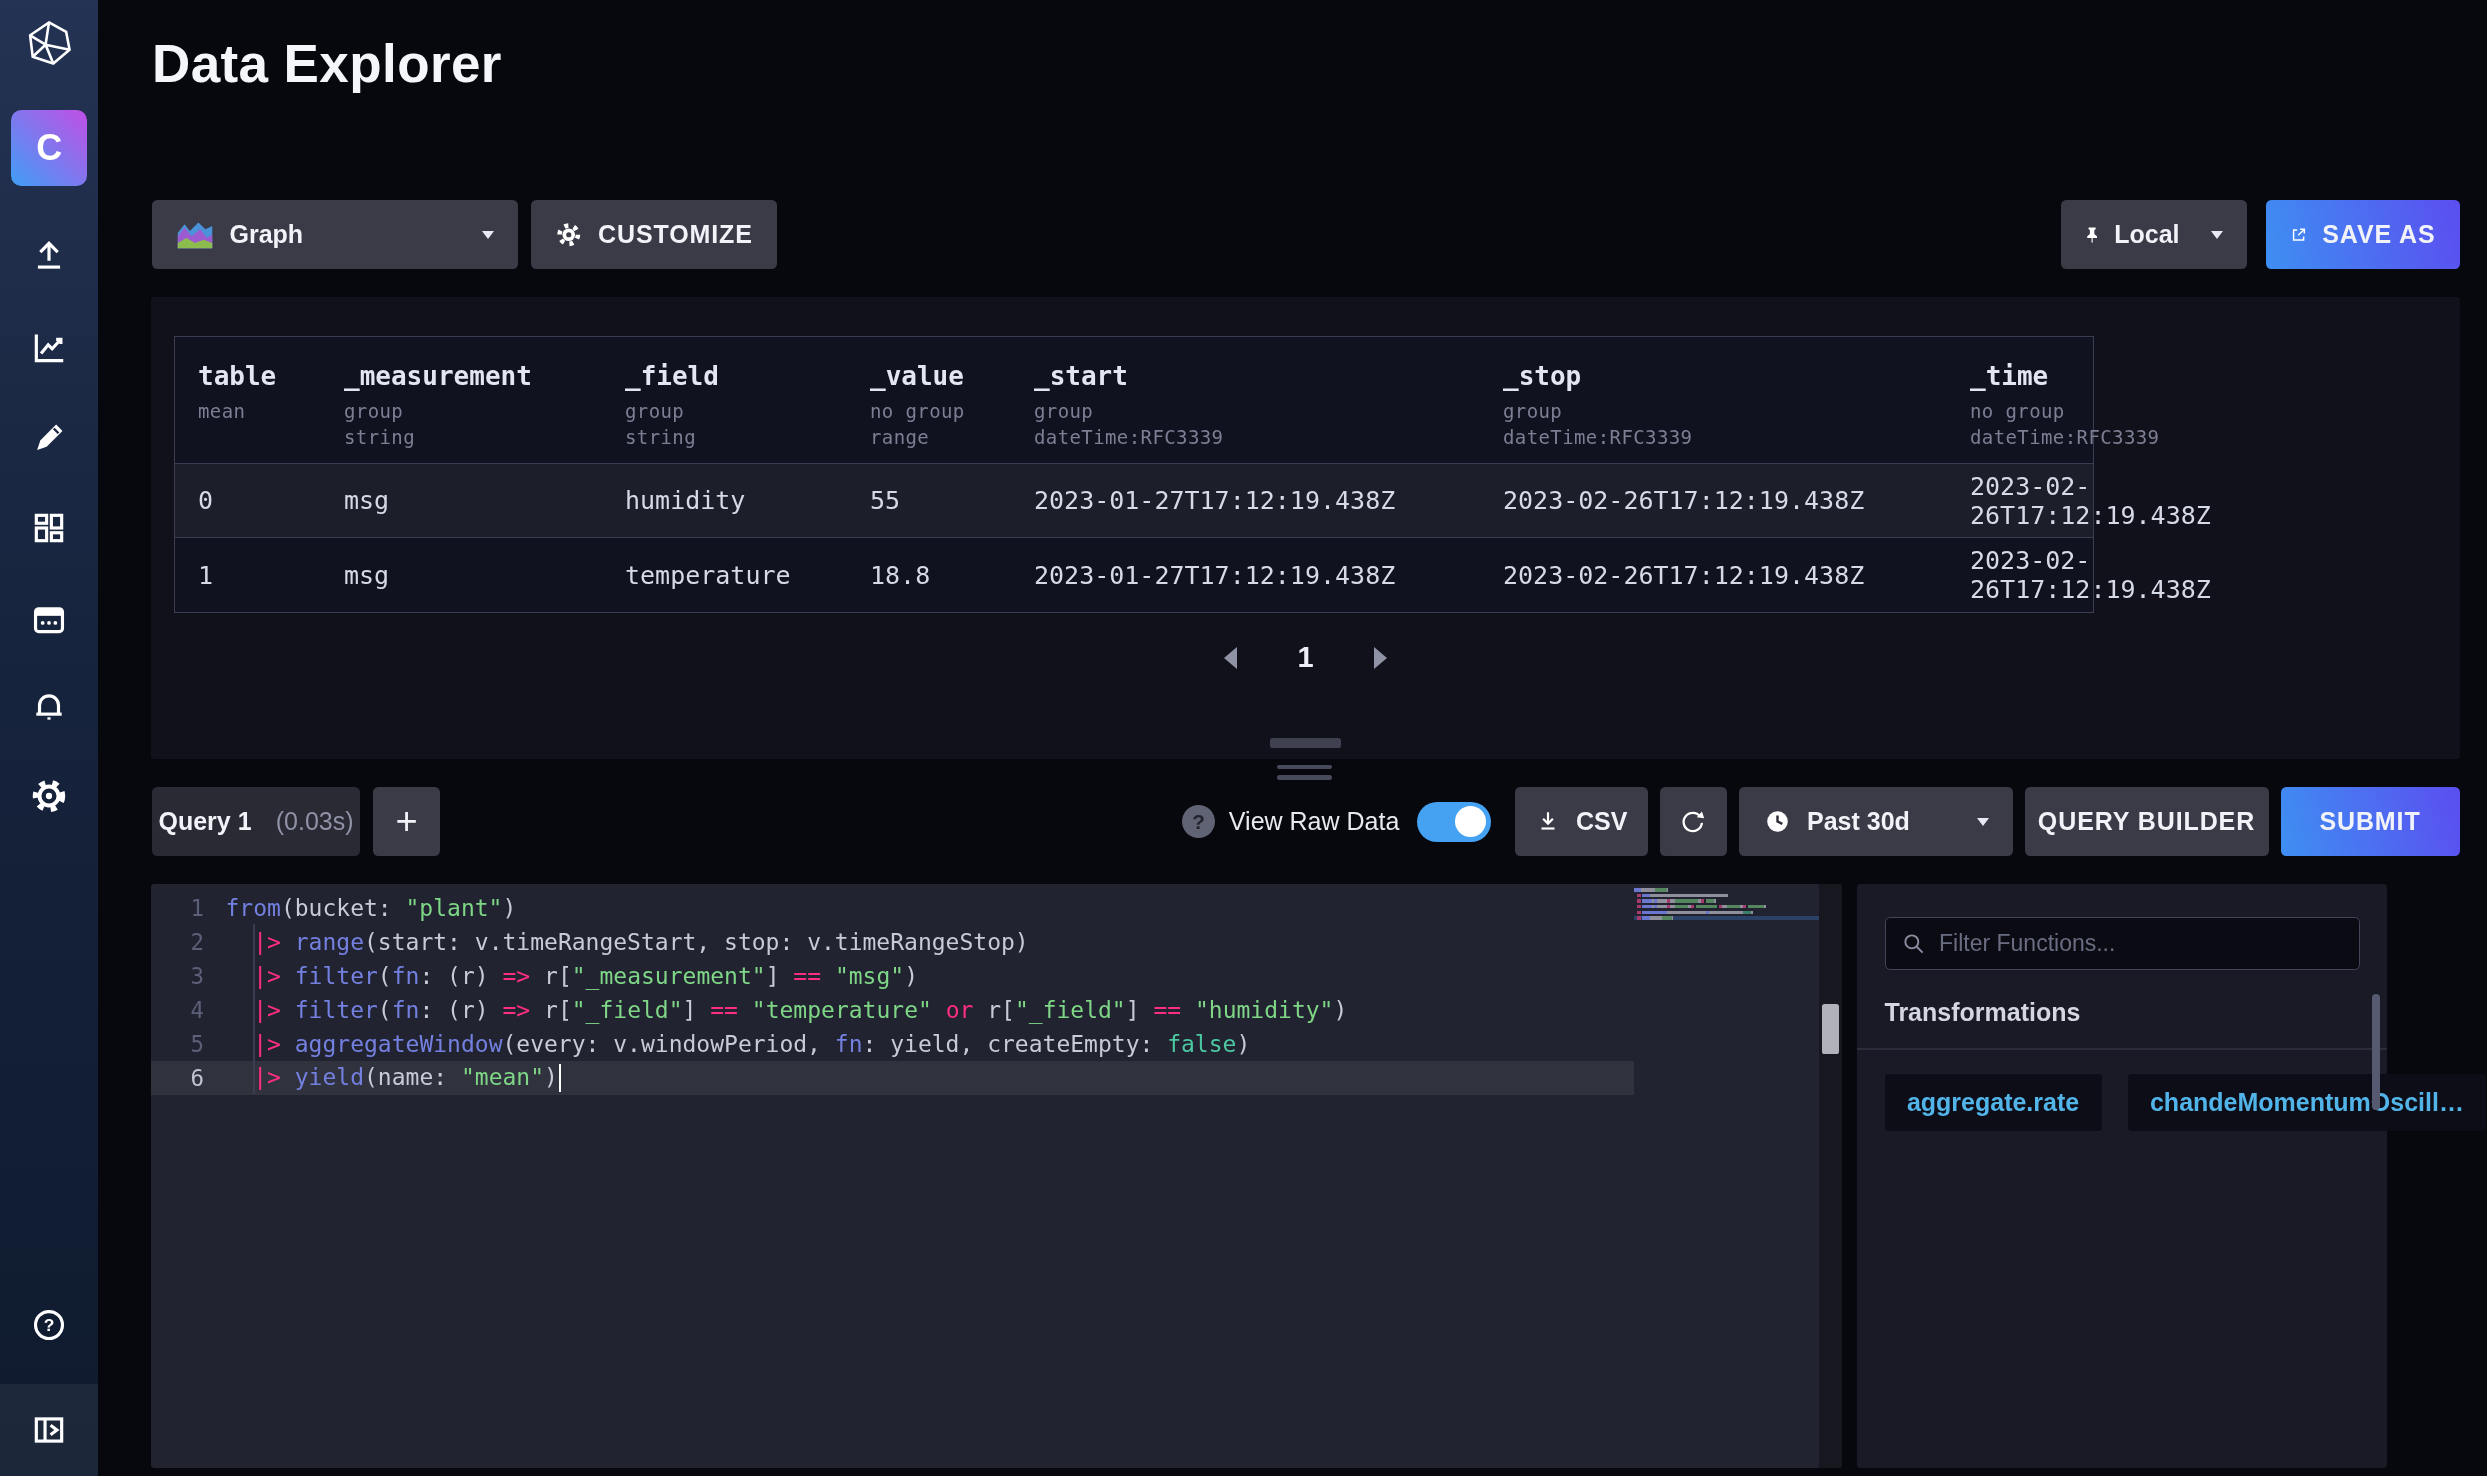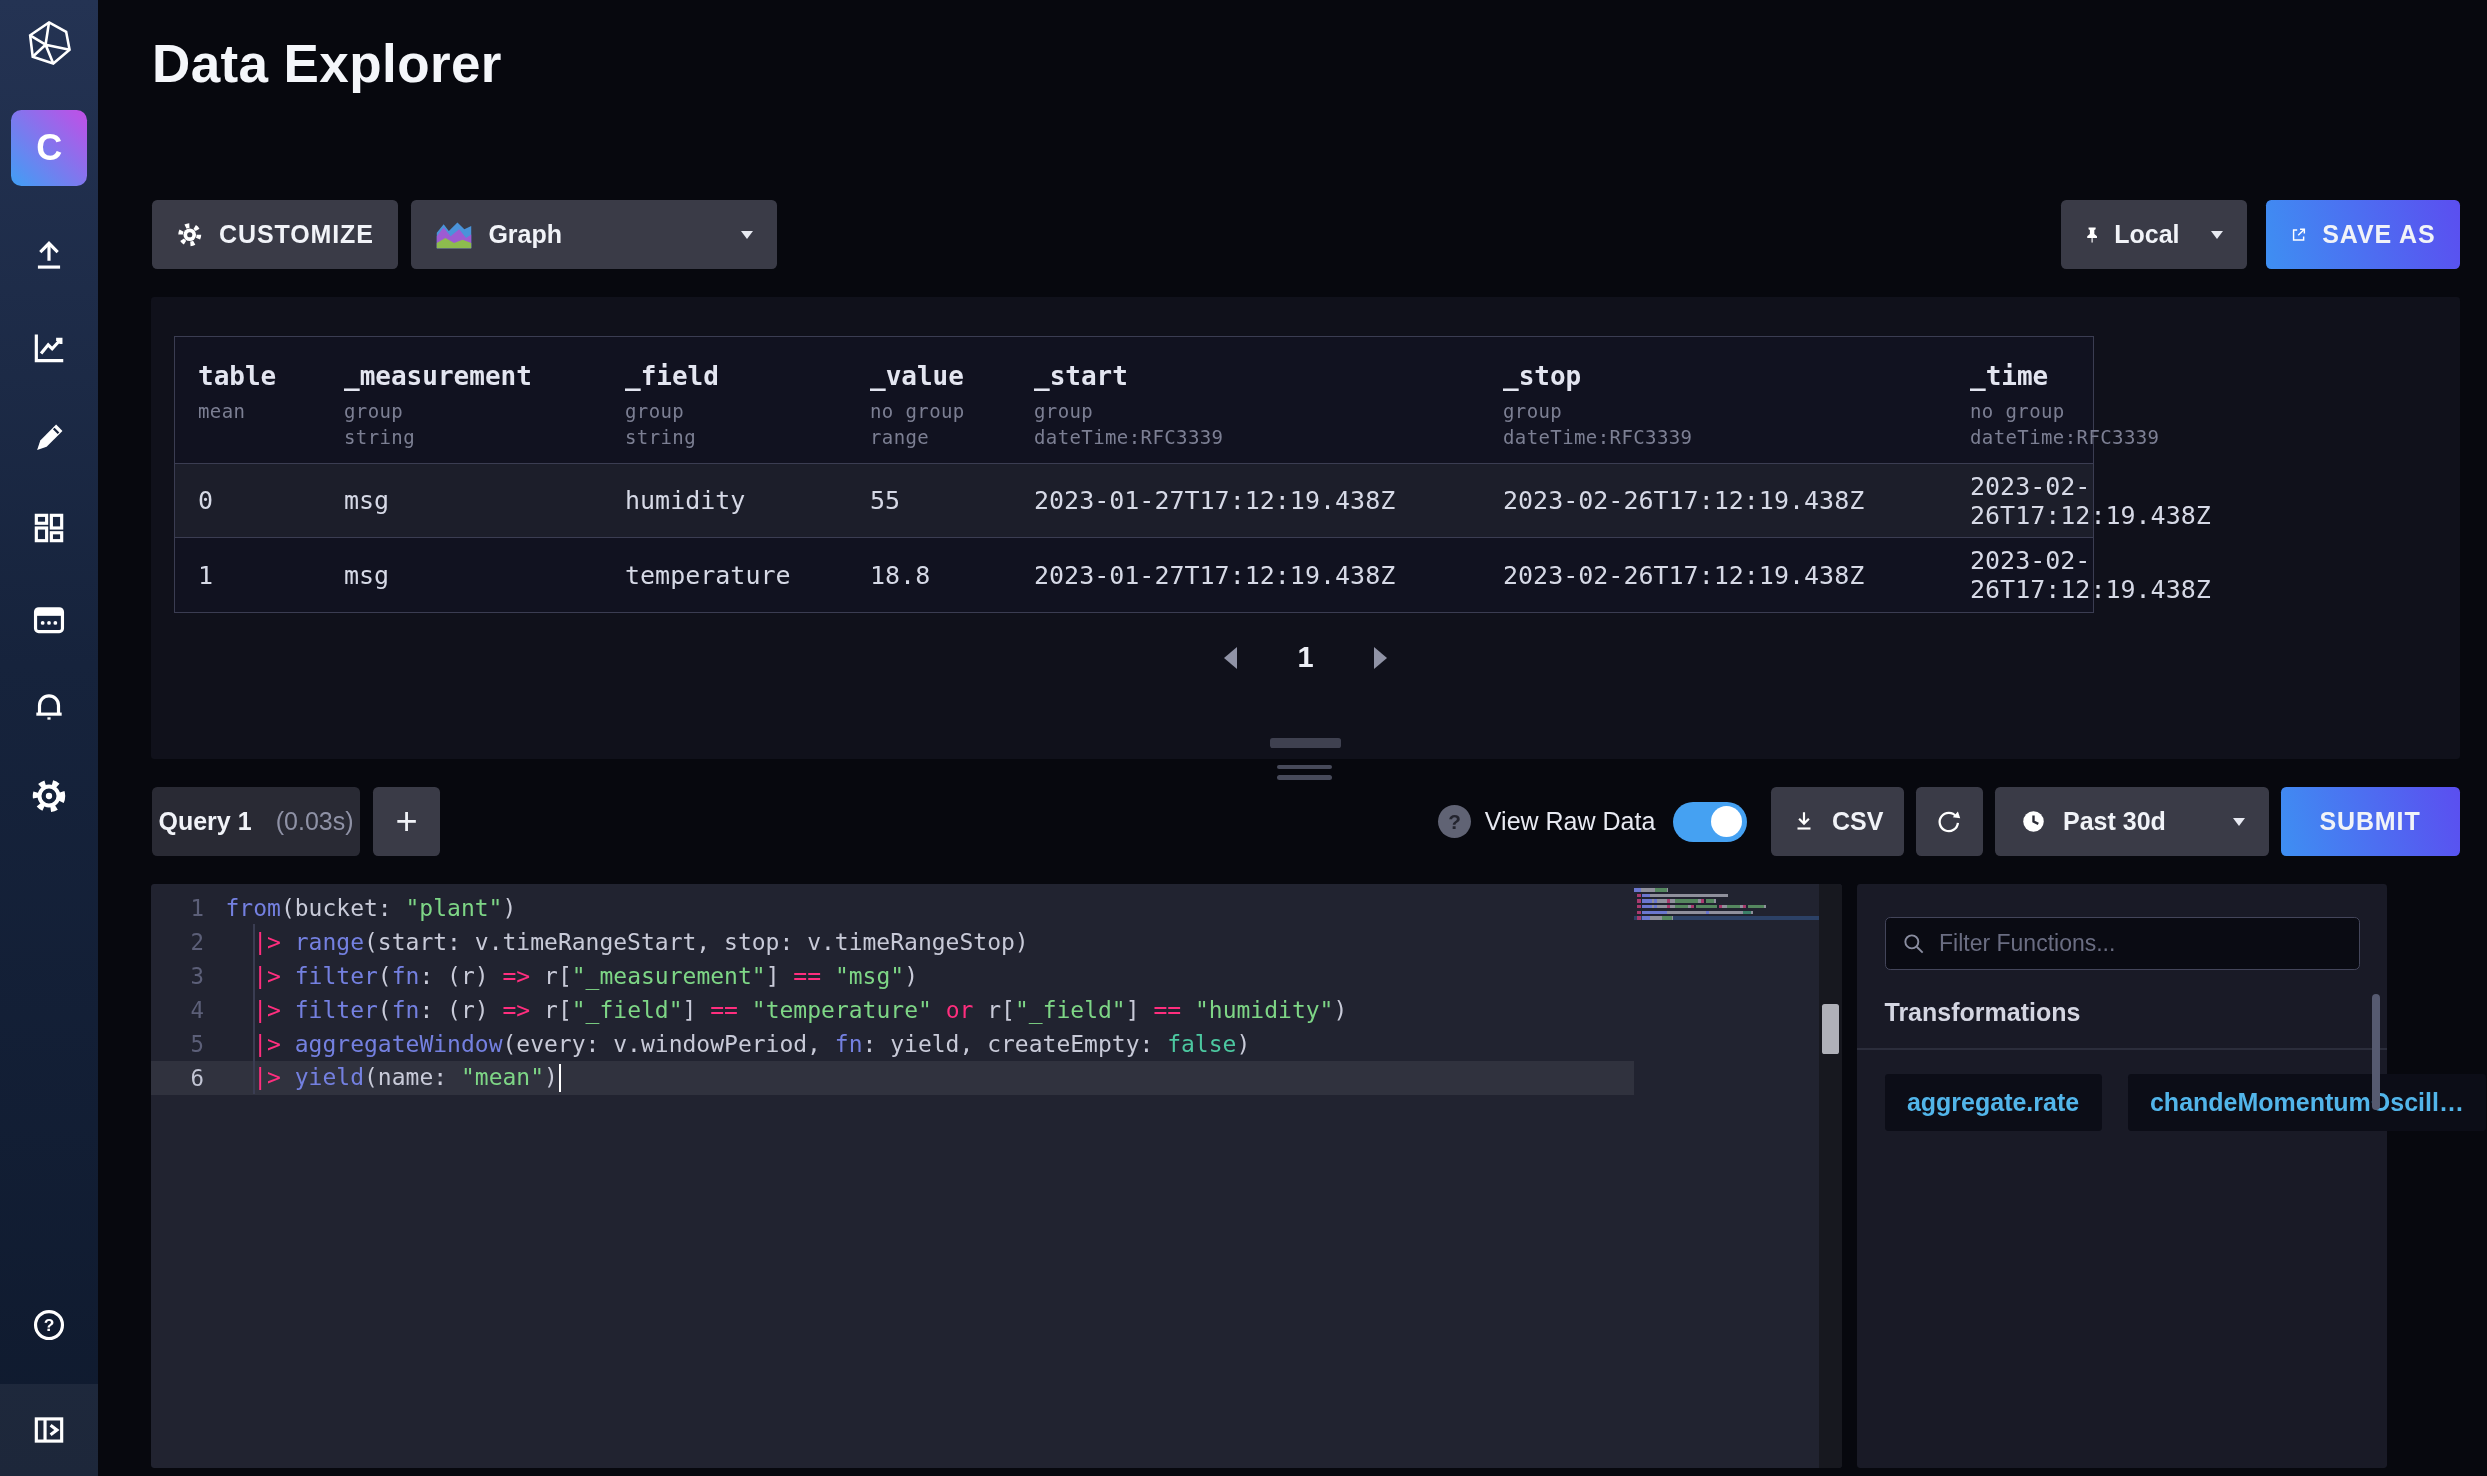--- a/index.html
+++ b/index.html
@@ -250,37 +250,37 @@
         <path d="M19 10 V38"></path>
         <path d="M26 18 l8 6 -8 6"></path>
     </svg>
   </div>
 </aside>
 
 <h1 class="page-title">Data Explorer</h1>
 
 <div class="controls-row">
   <div class="controls-left">
+    <button class="btn view-type-btn">
+      <svg width="38" height="31" viewBox="0 0 44 36">
+        <path d="M2 34 L2 16 L10 6 L16 14 L26 4 L34 12 L42 8 L42 34 Z" fill="#4a93d9"></path>
+        <path d="M2 34 L2 20 L10 10 L18 20 L28 12 L36 22 L42 18 L42 34 Z" fill="#9d5bd2"></path>
+        <path d="M2 34 L2 28 L12 22 L22 28 L32 24 L42 28 L42 34 Z" fill="#8cc63f" opacity=".9"></path>
+      </svg>
+      <span>Graph</span>
+      <span class="spacer"></span>
+      <span class="caret"></span>
+    </button>
     <button class="btn customize-btn">
       <svg width="27.5" height="27.5" viewBox="0 0 48 48">
         <circle cx="24" cy="24" r="16" fill="none" stroke="#fff" stroke-width="8" stroke-dasharray="7 9.8"></circle>
         <circle cx="24" cy="24" r="11" fill="#fff"></circle>
         <circle cx="24" cy="24" r="4.5" fill="#3a3b47"></circle>
       </svg>
       <span>CUSTOMIZE</span>
-    </button>
-    <button class="btn view-type-btn">
-      <svg width="38" height="31" viewBox="0 0 44 36">
-        <path d="M2 34 L2 16 L10 6 L16 14 L26 4 L34 12 L42 8 L42 34 Z" fill="#4a93d9"></path>
-        <path d="M2 34 L2 20 L10 10 L18 20 L28 12 L36 22 L42 18 L42 34 Z" fill="#9d5bd2"></path>
-        <path d="M2 34 L2 28 L12 22 L22 28 L32 24 L42 28 L42 34 Z" fill="#8cc63f" opacity=".9"></path>
-      </svg>
-      <span>Graph</span>
-      <span class="spacer"></span>
-      <span class="caret"></span>
     </button>
   </div>
   <div class="controls-right">
     <button class="btn local-btn">
       <svg width="22.4" height="26" viewBox="0 0 32 38">
         <path d="M8 2 H24 V6 L21 8 V17 L27 22 V26 H5 V22 L11 17 V8 L8 6 Z" fill="#fff"></path>
         <rect x="14.7" y="26" width="2.6" height="10" fill="#fff"></rect>
       </svg>
       <span>Local</span>
       <span class="spacer"></span>
@@ -402,20 +402,21 @@
     <button class="btn range-btn">
       <svg width="29" height="29" viewBox="0 0 48 48">
         <circle cx="24" cy="24" r="17" fill="#fff"></circle>
         <path d="M24 14 V24 L32 28" stroke="#2a2b36" stroke-width="4" fill="none"></path>
       </svg>
       <span>Past 30d</span>
       <span class="spacer"></span>
       <span class="caret"></span>
     </button>
 
+    <button class="btn builder-btn">QUERY BUILDER</button>
     <button class="btn primary submit-btn">SUBMIT</button>
   </div>
 </div>
 
 <div class="editor-wrap">
   <div class="editor mono">
     <div class="code-rows" id="codeLines">
         <div class="code-row">
           <span class="ln">1</span>
           <span class="code-content"><span class="tok-k">from</span><span class="tok-d">(bucket: </span><span class="tok-s">"plant"</span><span class="tok-d">)</span></span>

